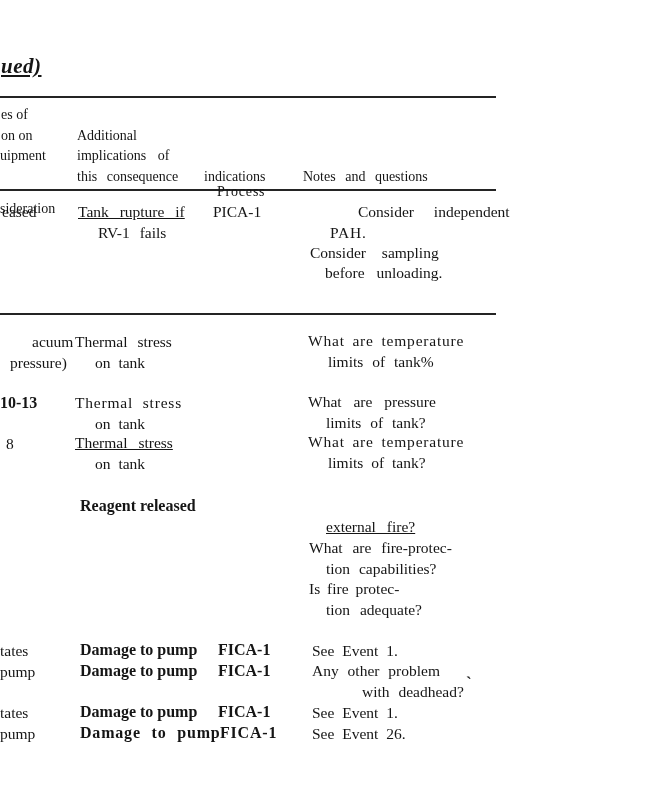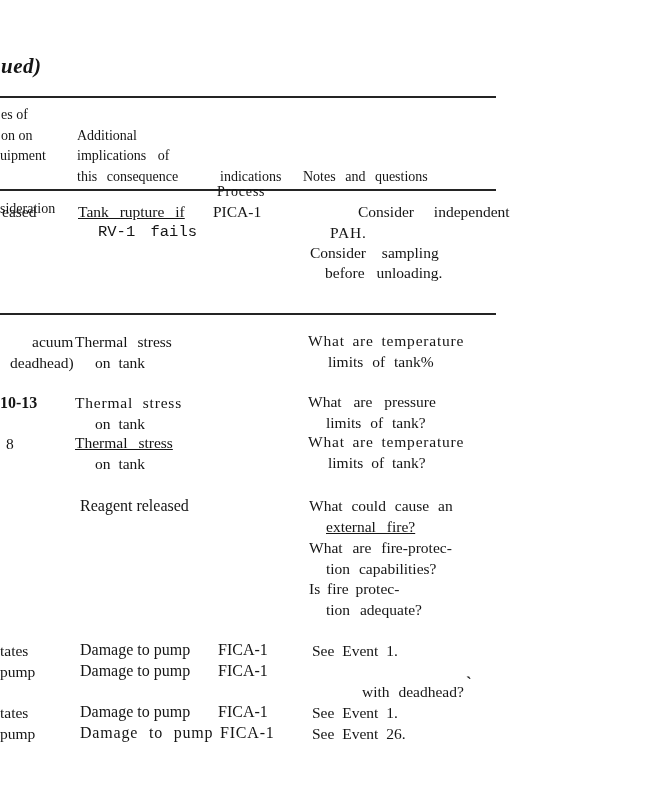--- a/index.html
+++ b/index.html
@@ -8,23 +8,23 @@
     width: 654px;
     height: 800px;
     background: #ffffff;
     overflow: hidden;
     font-family: "Liberation Serif", "DejaVu Serif", serif;
     color: #151515;
   }
   .t { position: absolute; white-space: nowrap; line-height: 1.1; }
   .hdr { font-size: 14px; }
   .body-txt { font-size: 15.5px; }
-  .big { font-size: 16px; }
+  .big { font-size: 16px; font-weight: bold; }
   .rule { position: absolute; left: 0; width: 496px; height: 2px; background: #242424; }
-  .cont { font-size: 21px; font-weight: bold; font-style: italic; letter-spacing: 0.5px; }
+  .cont { font-size: 21px; font-weight: bold; font-style: italic; letter-spacing: 0.5px; text-decoration: underline; }
   .bold { font-weight: 600; }
   .ws3 { word-spacing: 3px; }
   .ws4 { word-spacing: 4px; }
   .ws5 { word-spacing: 5px; }
   .ws6 { word-spacing: 6px; }
   .ws7 { word-spacing: 7px; text-decoration: underline; }
   .ws8 { word-spacing: 8px; }
   .ws12 { word-spacing: 12px; }
   .ws16 { word-spacing: 16px; margin-left: 48px; }
   .ls { letter-spacing: 0.8px; }
@@ -44,68 +44,68 @@
   <div class="t hdr" style="left:1px; top:107px;">es of</div>
   <div class="t hdr" style="left:1px; top:128px;">on on</div>
   <div class="t hdr" style="left:0px; top:148px;">uipment</div>
   <div class="t hdr" style="left:0px; top:169px;margin-top:32px;">sideration</div>
 
   <div class="t hdr" style="left:77px; top:128px;">Additional</div>
   <div class="t hdr ws8" style="left:77px; top:148px;">implications of</div>
   <div class="t hdr ws6" style="left:77px; top:169px;">this consequence</div>
 
   <div class="t hdr ls" style="left:217px; top:148px;margin-top:36px;">Process</div>
-  <div class="t hdr" style="left:220px; top:169px;">indications</div>
+  <div class="t hdr" style="left:204px; top:169px;">indications</div>
 
   <div class="t hdr ws6" style="left:303px; top:169px;">Notes and questions</div>
 
   <div class="t body-txt" style="left:2px;   top:203px;">eased</div>
   <div class="t body-txt ws7" style="left:78px;  top:203px;">Tank rupture if</div>
-  <div class="t body-txt ws6" style="left:98px;  top:224px;font-family:Liberation Mono, monospace;">RV-1 fails</div>
+  <div class="t body-txt ws6" style="left:98px;  top:224px;">RV-1 fails</div>
   <div class="t body-txt" style="left:213px; top:203px;">PICA-1</div>
   <div class="t body-txt ws16" style="left:310px; top:203px;">Consider independent</div>
   <div class="t body-txt ls" style="left:330px; top:224px;">PAH.</div>
   <div class="t body-txt ws12" style="left:310px; top:244px;">Consider sampling</div>
   <div class="t body-txt ws8" style="left:325px; top:264px;">before unloading.</div>
 
   <div class="t body-txt" style="left:0px;   top:333px;padding-left:32px;">acuum</div>
-  <div class="t body-txt" style="left:10px;  top:354px;">deadhead)</div>
+  <div class="t body-txt" style="left:10px;  top:354px;">pressure)</div>
   <div class="t body-txt ws6" style="left:75px;  top:333px;">Thermal stress</div>
   <div class="t body-txt ws4" style="left:95px;  top:354px;">on tank</div>
   <div class="t body-txt ws3 ls" style="left:308px; top:332px;">What are temperature</div>
   <div class="t body-txt ws5" style="left:328px; top:353px;">limits of tank%</div>
 
   <div class="t big bold" style="left:0px;   top:394px;">10-13</div>
   <div class="t body-txt ws5 ls" style="left:75px;  top:394px;">Thermal stress</div>
   <div class="t body-txt ws4" style="left:95px;  top:415px;">on tank</div>
   <div class="t body-txt ws8" style="left:308px; top:393px;text-align:right;">What are pressure</div>
   <div class="t body-txt ws5" style="left:326px; top:414px;">limits of tank?</div>
 
   <div class="t body-txt" style="left:6px;   top:435px;">8</div>
   <div class="t body-txt ws7" style="left:75px;  top:434px;">Thermal stress</div>
   <div class="t body-txt ws4" style="left:95px;  top:455px;">on tank</div>
   <div class="t body-txt ws3 ls" style="left:308px; top:433px;">What are temperature</div>
   <div class="t body-txt ws4" style="left:328px; top:454px;">limits of tank?</div>
 
   <div class="t big" style="left:80px;  top:497px;">Reagent released</div>
-  <div class="t body-txt ws5" style="left:309px; top:497px;">What could cause an</div>
   <div class="t body-txt ws7" style="left:326px; top:518px;">external fire?</div>
   <div class="t body-txt ws6" style="left:309px; top:539px;">What are fire-protec-</div>
   <div class="t body-txt ws5" style="left:326px; top:560px;">tion capabilities?</div>
   <div class="t body-txt ws3" style="left:309px; top:580px;">Is fire protec-</div>
   <div class="t body-txt ws6" style="left:326px; top:601px;">tion adequate?</div>
 
   <div class="t body-txt" style="left:0px;   top:642px;">tates</div>
   <div class="t big" style="left:80px;  top:641px;">Damage to pump</div>
   <div class="t big" style="left:218px; top:641px;">FICA-1</div>
   <div class="t body-txt ws4" style="left:312px; top:642px;">See Event 1.</div>
 
   <div class="t body-txt" style="left:0px;   top:663px;">pump</div>
   <div class="t big" style="left:80px;  top:662px;">Damage to pump</div>
   <div class="t big" style="left:218px; top:662px;">FICA-1</div>
+  <div class="t body-txt ws5" style="left:312px; top:662px;">Any other problem</div>
   <div class="t body-txt ws5" style="left:330px; top:683px;margin-left:32px;">with deadhead?</div>
   <div class="t mark" style="left:466px; top:674px;">`</div>
 
   <div class="t body-txt" style="left:0px;   top:704px;">tates</div>
   <div class="t big" style="left:80px;  top:703px;">Damage to pump</div>
   <div class="t big" style="left:218px; top:703px;">FICA-1</div>
   <div class="t body-txt ws4" style="left:312px; top:704px;">See Event 1.</div>
 
   <div class="t body-txt" style="left:0px;   top:725px;">pump</div>
   <div class="t big ws6 ls" style="left:80px;  top:724px;">Damage to pump</div>

